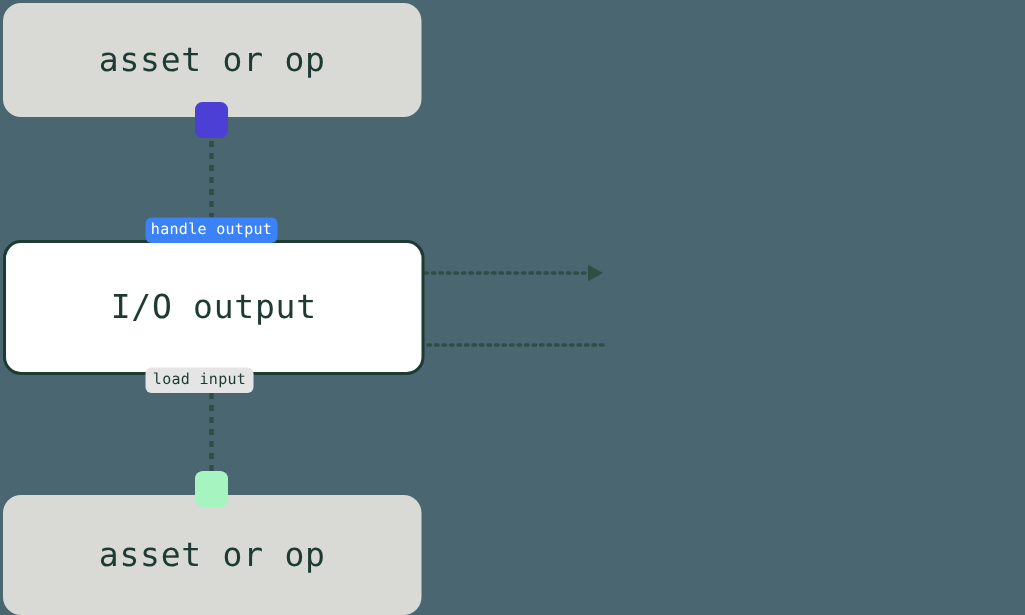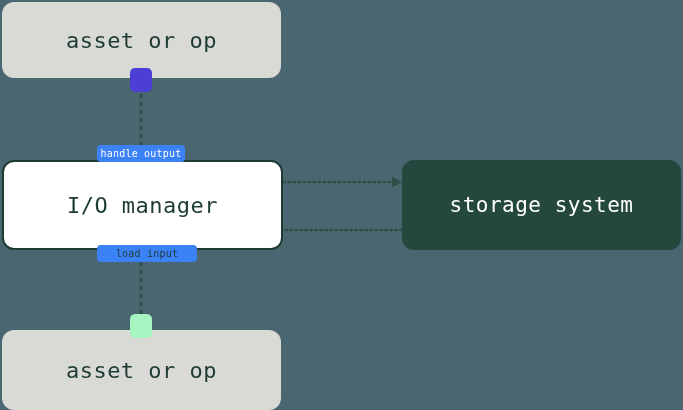--- a/index.html
+++ b/index.html
@@ -107,23 +107,23 @@
     left: 97px;
     top: 145px;
     width: 88px;
     height: 17px;
     background: #3b82f6;
     color: #ffffff;
   }
   .edge-label-input {
     left: 97px;
     top: 245px;
-    width: 100px;
+    width: 72px;
     height: 17px;
-    background: #3b82f6;
+    background: #e5e5e5;
     color: #1d3b33;
   }
 
   .edges {
     position: absolute;
     left: 0;
     top: 0;
     width: 683px;
     height: 410px;
     z-index: 2;
@@ -147,26 +147,23 @@
 
     <line x1="141" y1="262" x2="141" y2="318" stroke="#2f4f46" stroke-width="3" stroke-dasharray="4 4"></line>
     <polygon points="141,326 132,314 150,314" fill="#24483e"></polygon>
   </svg>
 
   <div class="node node-asset node-asset-top">
     <span>asset or op</span>
   </div>
 
   <div class="node node-iomanager">
-    <span>I/O manager</span>
+    <span>I/O output</span>
   </div>
 
-  <div class="node node-storage">
-    <span>storage system</span>
-  </div>
 
   <div class="node node-asset node-asset-bottom">
     <span>asset or op</span>
   </div>
 
   <div class="port port-out"></div>
   <div class="port port-in"></div>
 
   <div class="edge-label edge-label-output">
     <span>handle output</span>

